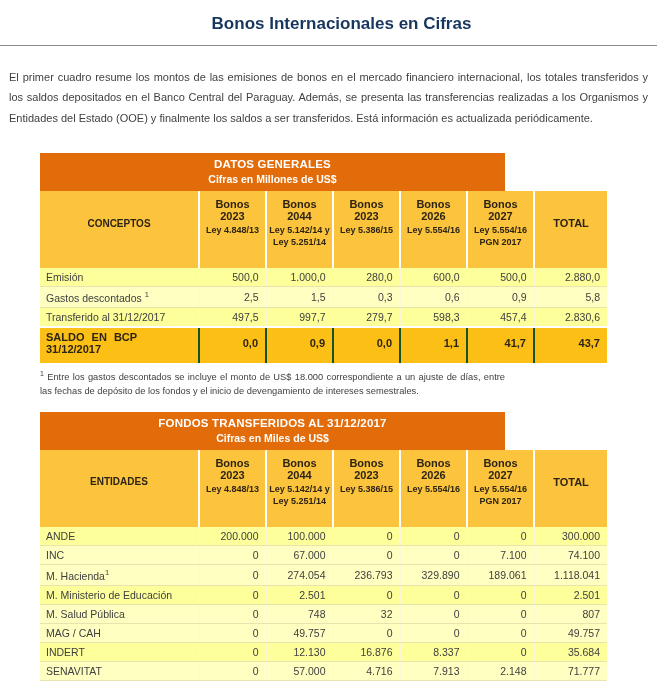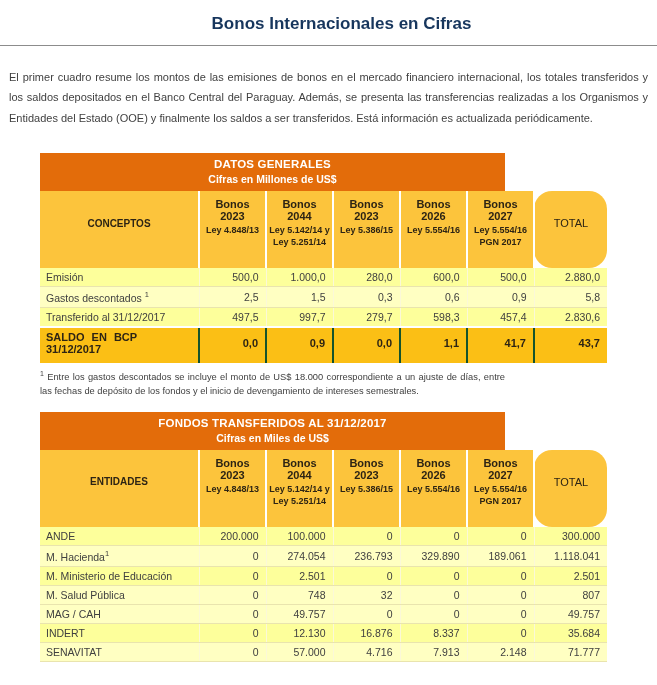--- a/index.html
+++ b/index.html
@@ -17,21 +17,21 @@
   .band-sub { font-weight:bold; font-size:10.5px; margin-top:3px; }
 
   table { border-collapse:collapse; width:567px; table-layout:fixed; }
   col.c-first { width:159px; }
   col.c-bond  { width:67px; }
   col.c-total { width:73px; }
 
   thead th { background:#FCC43C; color:#2d2414; vertical-align:top; padding:7px 2px 20px 2px; }
   thead th + th { border-left:2px solid #ffffff; }
   th.th-first { vertical-align:middle; font-size:10px; font-weight:bold; text-align:center; }
-  th.th-total { vertical-align:middle; font-size:11px; font-weight:normal; text-align:center;border-radius:18px; }
+  th.th-total { vertical-align:middle; font-size:11px; font-weight:bold; text-align:center; }
   .bn { font-weight:bold; font-size:11px; text-align:center; }
   .bl { font-weight:bold; font-size:9px; line-height:1.35; text-align:center; margin-top:2px; }
 
   tbody td { font-size:10.5px; color:#404040; padding:3px 6px 3px 6px;
              border-bottom:1px solid #e9e4ae; }
   tbody td + td { border-left:1px solid #fbf8d8; }
   tr.odd  td { background:#FDFF9B; }
   tr.even td { background:#FFFFC2; }
   td.lbl { text-align:left; }
   td.num { text-align:right; padding-right:7px; }
@@ -184,20 +184,29 @@
           <tr class="odd">
             <td class="lbl">ANDE</td>
             <td class="num">200.000</td>
             <td class="num">100.000</td>
             <td class="num">0</td>
             <td class="num">0</td>
             <td class="num">0</td>
             <td class="num">300.000</td>
           </tr>
           <tr class="even">
+            <td class="lbl">INC</td>
+            <td class="num">0</td>
+            <td class="num">67.000</td>
+            <td class="num">0</td>
+            <td class="num">0</td>
+            <td class="num">7.100</td>
+            <td class="num">74.100</td>
+          </tr>
+          <tr class="even">
             <td class="lbl">M. Hacienda<sup>1</sup></td>
             <td class="num">0</td>
             <td class="num">274.054</td>
             <td class="num">236.793</td>
             <td class="num">329.890</td>
             <td class="num">189.061</td>
             <td class="num">1.118.041</td>
           </tr>
           <tr class="odd">
             <td class="lbl">M. Ministerio de Educación</td>

